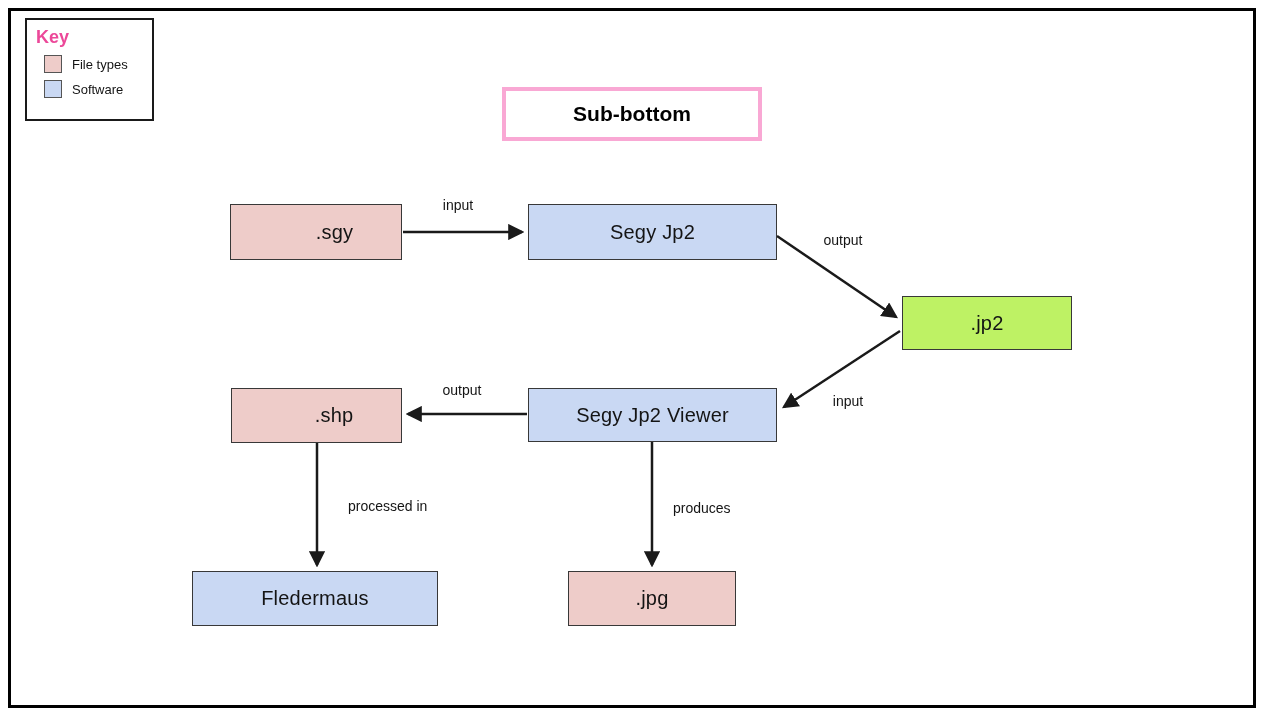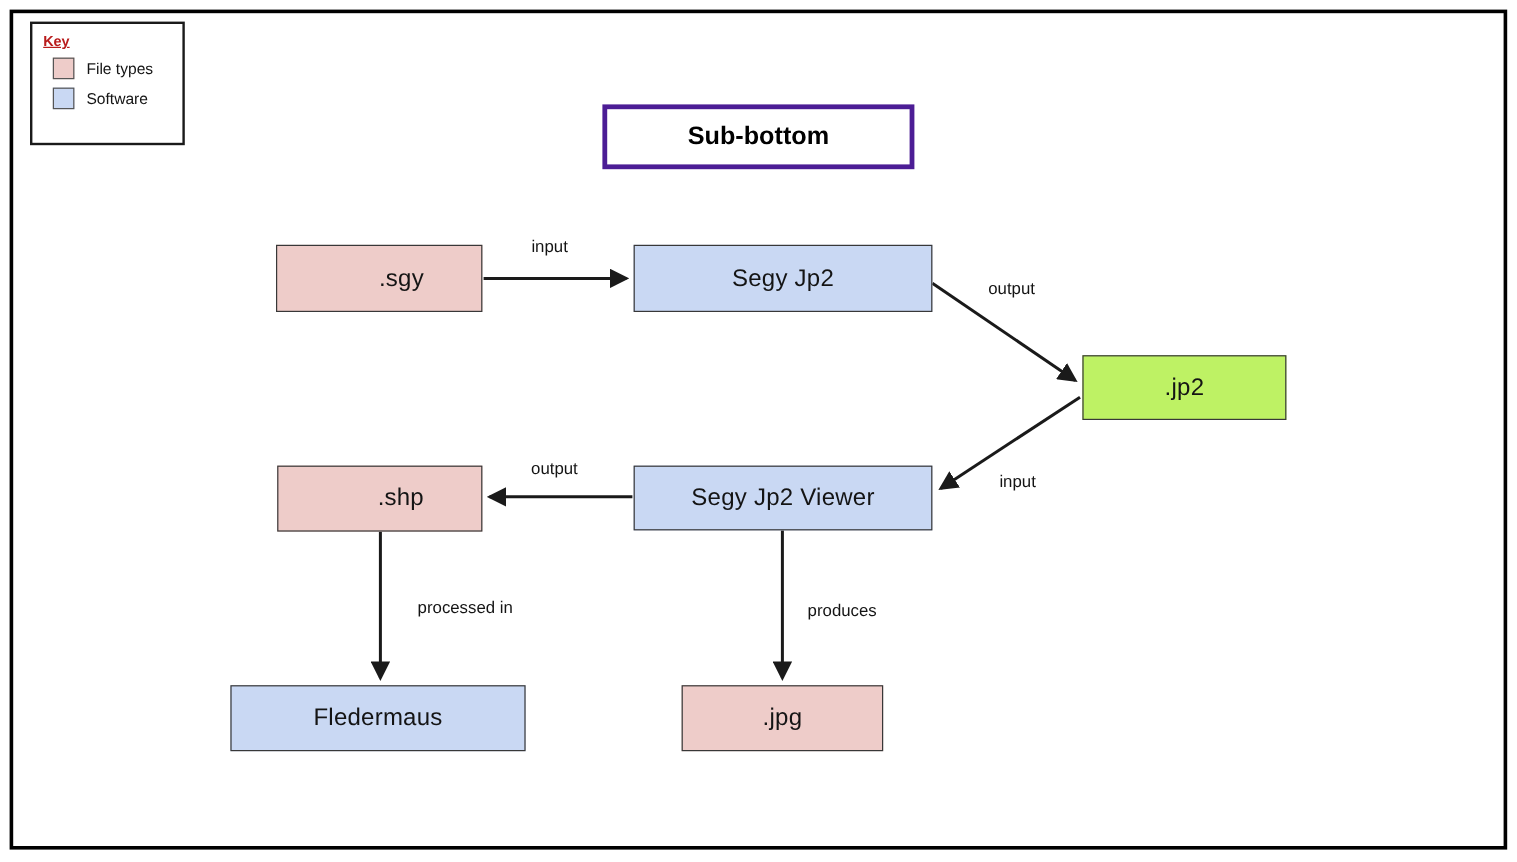--- a/index.html
+++ b/index.html
@@ -40,21 +40,21 @@
   #node-jp2            { left: 902px; top: 296px; width: 170px; height: 54px; }
   #node-segy-jp2-viewer{ left: 528px; top: 388px; width: 249px; height: 54px; }
   #node-shp            { left: 231px; top: 388px; width: 171px; height: 55px; }
   #node-fledermaus     { left: 192px; top: 571px; width: 246px; height: 55px; }
   #node-jpg            { left: 568px; top: 571px; width: 168px; height: 55px; }
 
   .title-box {
     position: absolute;
     left: 502px; top: 87px;
     width: 260px; height: 54px;
-    border: 4px solid #4c1d95;
+    border: 4px solid #f9a8d4;
     box-sizing: border-box;
     display: flex;
     align-items: center;
     justify-content: center;
     font-size: 21px;
     font-weight: bold;
     color: #000000;
     background: #ffffff;
   }
   .edge-label {
@@ -73,24 +73,23 @@
   .key-box {
     position: absolute;
     left: 25px; top: 18px;
     width: 129px; height: 103px;
     border: 2px solid #1a1a1a;
     box-sizing: border-box;
     background: #ffffff;
   }
   .key-heading {
     margin: 7px 0 0 9px;
-    font-size: 12px;
+    font-size: 18px;
     font-weight: bold;
-    text-decoration: underline;
-    color: #b91c1c;
+    color: #ec4899;
   }
   .key-item {
     display: flex;
     align-items: center;
     margin: 7px 0 0 17px;
   }
   .key-swatch {
     width: 18px; height: 18px;
     border: 1px solid #555555;
     box-sizing: border-box;

